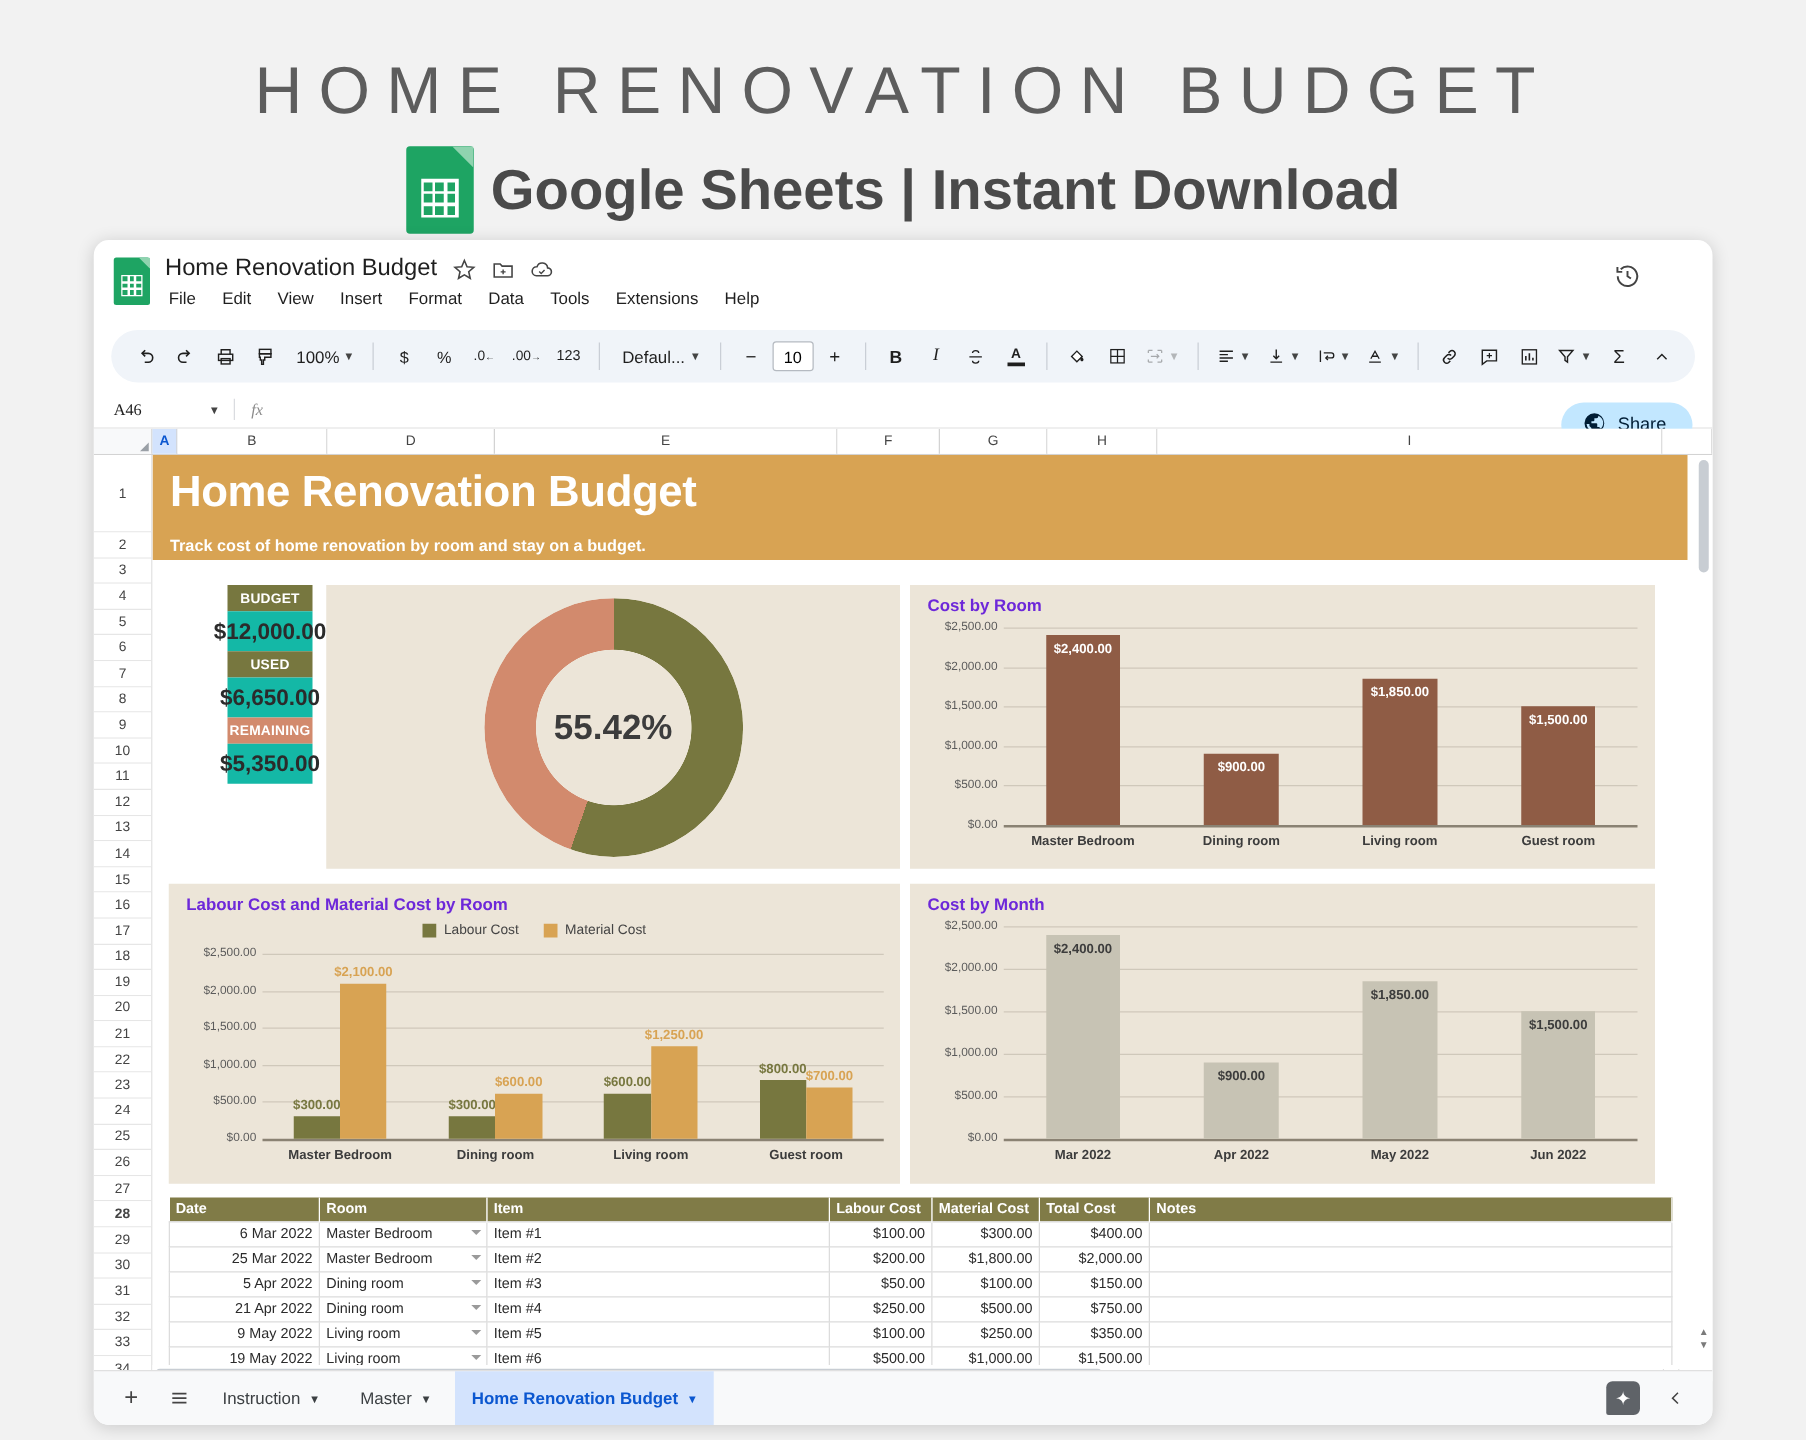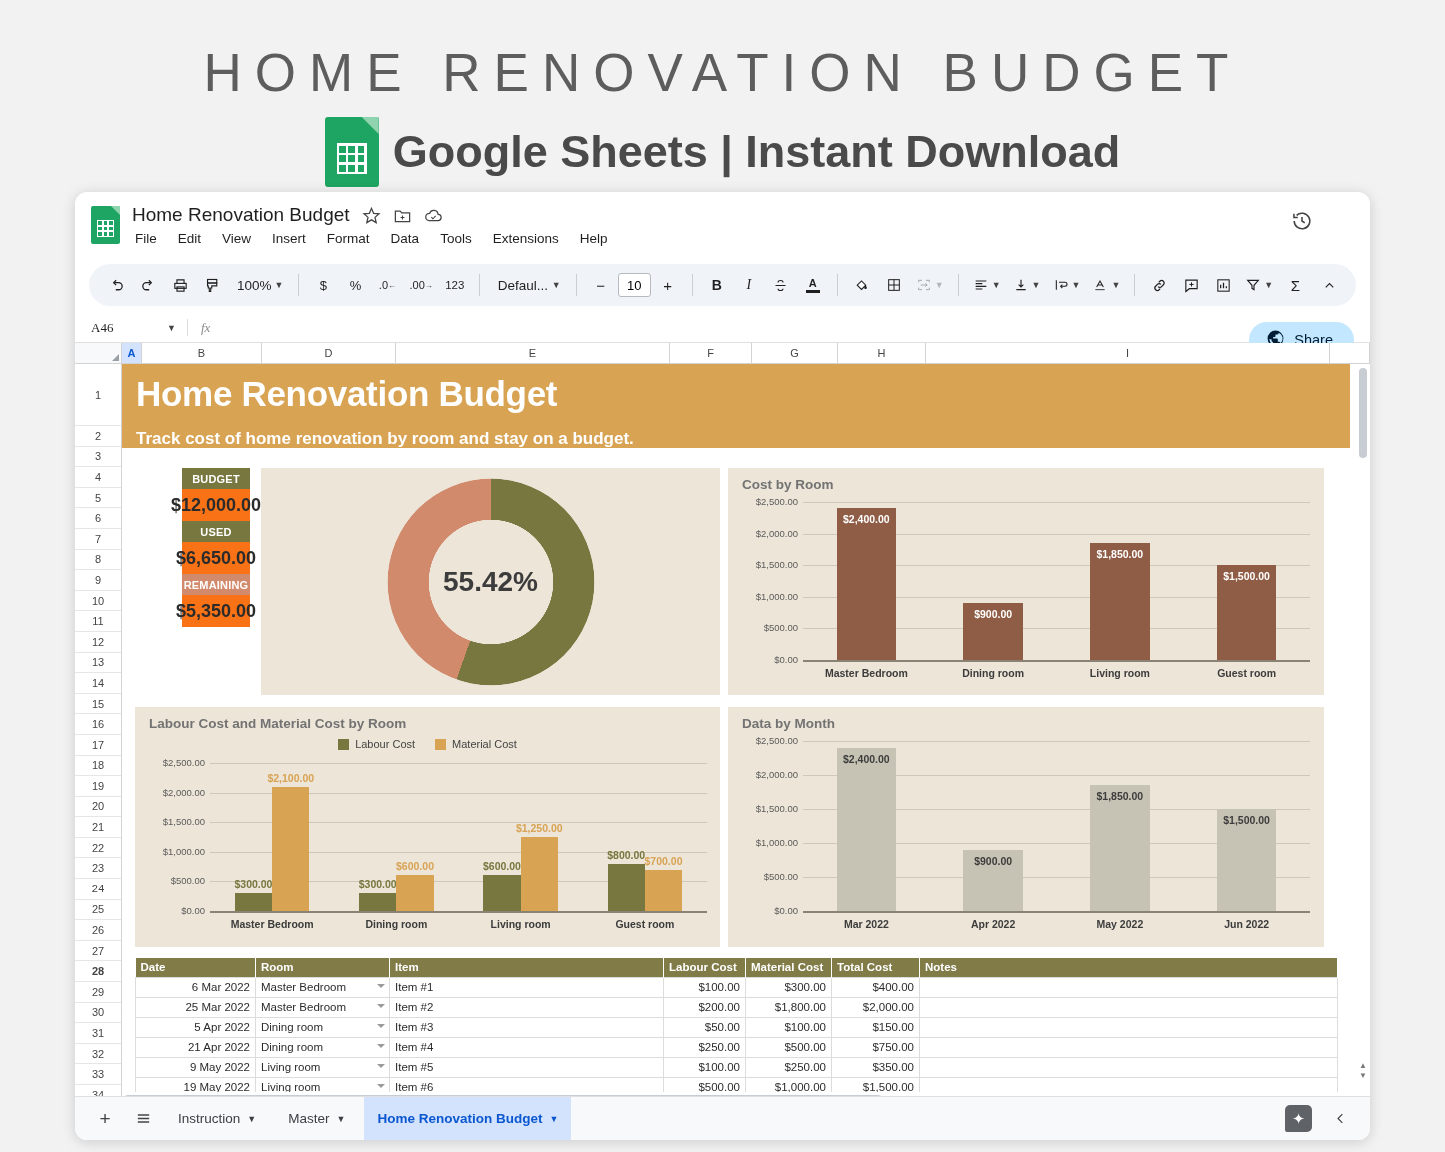--- a/index.html
+++ b/index.html
@@ -175,36 +175,36 @@
   }
   .sheetarea { flex: 1; position: relative; background: #fff; overflow: hidden; }
 
   
   .banner {
     position: absolute; left: 0; top: 0; width: 1228px; height: 84px;
     background: #d9a martian;
   }
   .banner { background: #d8a353; }
   .banner-t { position: absolute; left: 14px; top: 10px; font-size: 35px; font-weight: bold; color: #fff; letter-spacing: -0.3px;}
-  .banner-s { position: absolute; left: 14px; top: 65px; font-size: 17px; font-weight: bold; color: #fff; }
+  .banner-s { position: absolute; left: 14px; top: 65px; font-size: 13px; font-weight: bold; color: #fff; }
 
   
   .card { position: absolute; background: #ece5d8; }
 
   .kpi { position: absolute; left: 13px; top: 104px; width: 115px; padding-left: 47px; }
   .kpi-lbl {
     height: 21px; display: flex; align-items: center; justify-content: center;
     font-size: 11px; font-weight: bold; color: #fff; letter-spacing: 0.2px;
   }
   .kpi-val {
     height: 32px; display: flex; align-items: center; justify-content: center;
-    font-size: 18px; font-weight: bold; color: #2b2b2b; background: #f97316;
-  }
-
-  .chart-title { font-size: 13.5px; font-weight: bold; color: #737373; }
+    font-size: 18px; font-weight: bold; color: #2b2b2b; background: #14b8a6;
+  }
+
+  .chart-title { font-size: 13.5px; font-weight: bold; color: #6d28d9; }
   .axis-lbl { font-size: 9.5px; color: #5b5b5b; text-align: right; }
   .cat-lbl  { font-size: 10.5px; font-weight: bold; color: #3c3c3c; text-align: center; }
   .bar-val  { font-size: 10.5px; font-weight: bold; }
   .gridline { position: absolute; height: 1px; background: #cfc8ba; }
   .axisline { position: absolute; height: 1.5px; background: #8a8273; }
 
   
   .dtable { position: absolute; left: 13px; top: 594px; width: 1202px; font-size: 11.5px; }
   .dtable table { border-collapse: collapse; width: 100%; table-layout: fixed; }
   .dtable th {
@@ -658,21 +658,21 @@
               <div class="cat-lbl" style="position: absolute; left: 323.5px; top: 211px; width: 124.25px;">Living room</div>
               <div style="position: absolute; left: 472.6px; top: 156.64px; width: 37.275px; height: 47.36px; background: rgb(119, 119, 63);"></div>
               <div class="bar-val" style="position: absolute; left: 458.6px; top: 141.64px; width: 65.275px; text-align: center; color: rgb(119, 119, 63);">$800.00</div>
               <div style="position: absolute; left: 509.875px; top: 162.56px; width: 37.275px; height: 41.44px; background: rgb(216, 163, 83);"></div>
               <div class="bar-val" style="position: absolute; left: 495.875px; top: 147.56px; width: 65.275px; text-align: center; color: rgb(216, 163, 83);">$700.00</div>
               <div class="cat-lbl" style="position: absolute; left: 447.75px; top: 211px; width: 124.25px;">Guest room</div>
             </div>
         </div>
 
         <div class="card" style="left:606px; top:343px; width:596px; height:240px;">
-          <div class="chart-title" style="position:absolute;left:14px;top:9px;">Data by Month</div>
+          <div class="chart-title" style="position:absolute;left:14px;top:9px;">Cost by Month</div>
           <div id="chart-month" style="position:absolute;left:0;top:0;width:596px;height:240px;">
               <div class="axisline" style="left: 75px; top: 204px; width: 507px;"></div>
               <div class="axis-lbl" style="position: absolute; right: 526px; top: 198px; width: 70px;">$0.00</div>
               <div class="gridline" style="left: 75px; top: 170px; width: 507px;"></div>
               <div class="axis-lbl" style="position: absolute; right: 526px; top: 164px; width: 70px;">$500.00</div>
               <div class="gridline" style="left: 75px; top: 136px; width: 507px;"></div>
               <div class="axis-lbl" style="position: absolute; right: 526px; top: 130px; width: 70px;">$1,000.00</div>
               <div class="gridline" style="left: 75px; top: 102px; width: 507px;"></div>
               <div class="axis-lbl" style="position: absolute; right: 526px; top: 96px; width: 70px;">$1,500.00</div>
               <div class="gridline" style="left: 75px; top: 68px; width: 507px;"></div>

